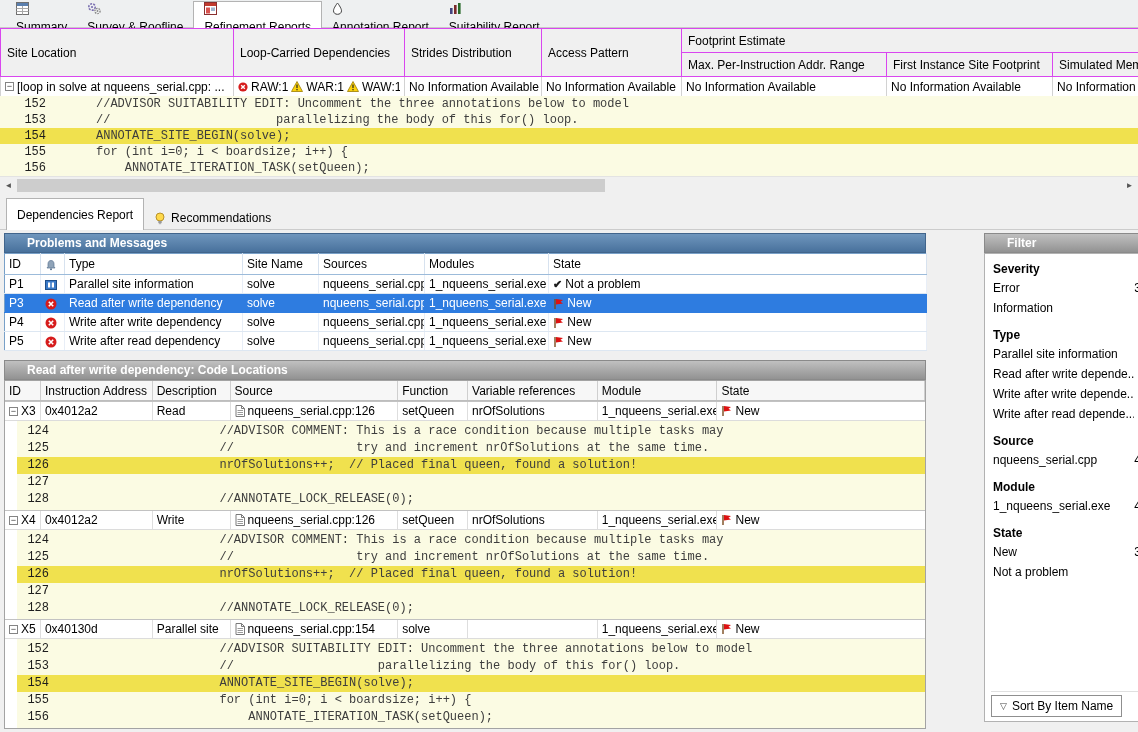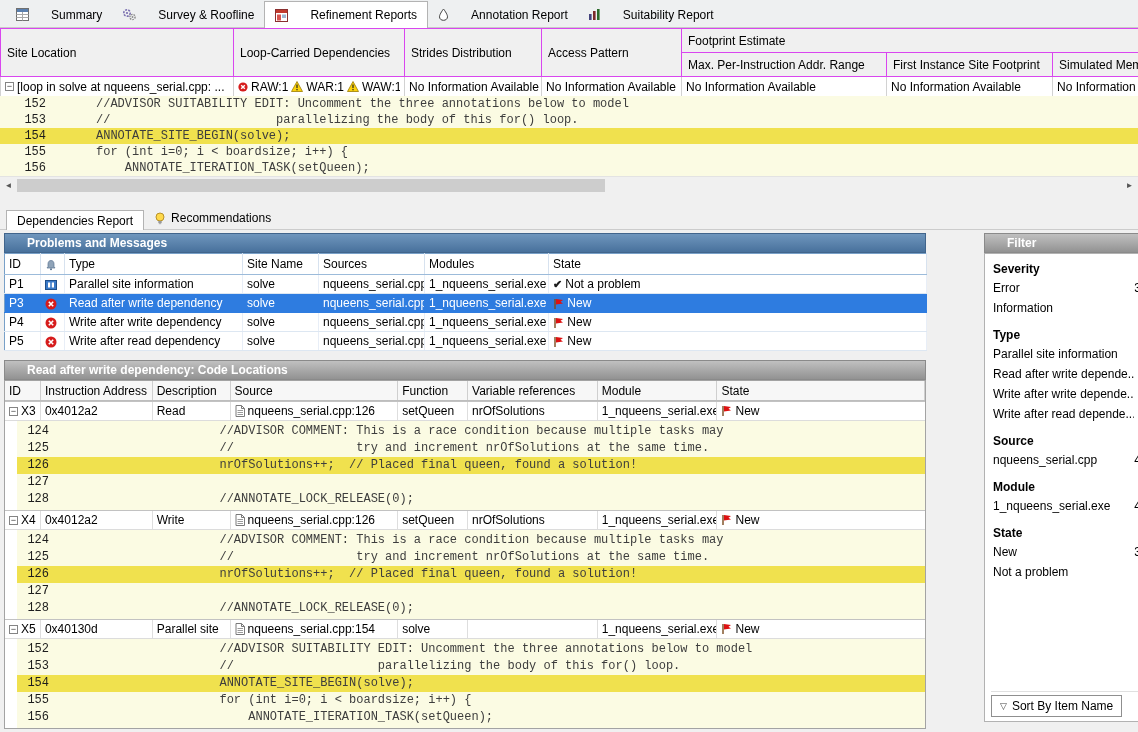--- a/index.html
+++ b/index.html
@@ -5,22 +5,22 @@
   * { margin:0; padding:0; box-sizing:border-box; }
   html,body { width:1138px; height:732px; }
   body { font-family:"Liberation Sans",sans-serif; font-size:12px; color:#000;
          background:#f0f0f0; position:relative; overflow:hidden; }
   svg { display:inline-block; vertical-align:middle; flex:none; }
 
   
   .top-tabbar { position:absolute; top:0; left:0; width:1138px; height:28px;
                 background:#eef0f1; border-bottom:1px solid #c9c9c9;
                 display:flex; align-items:flex-end; padding-left:6px; }
-  .ttab { height:25px; display:flex; align-items:center; gap:22px; padding:0 10px;
-          white-space:nowrap; cursor:default; }
+  .ttab { height:25px; display:flex; align-items:flex-start; gap:5px; padding:0 10px;
+          white-space:nowrap; cursor:default;flex-direction:column; }
   .ttab.selected { background:#fff; border:1px solid #b3b3b3; border-bottom:none;
                    height:27px; margin-bottom:-1px; }
 
   
   table.site-grid { position:absolute; top:28px; left:0; width:1138px;
                     border-collapse:collapse; table-layout:fixed; background:#f0f0f0; }
   .site-grid th { font-weight:normal; border:1px solid #d946ef; background:#f0f0f0;
                   text-align:left; padding:0 6px; overflow:hidden; white-space:nowrap;
                   height:24px; vertical-align:middle; }
   .site-grid td { border:1px solid #d2d2d2; background:#fff; padding:0 4px;
@@ -47,21 +47,21 @@
             display:flex; align-items:center; justify-content:center; }
   .hs-btn.right { right:0; }
   .hs-thumb { position:absolute; left:17px; top:2px; width:588px; height:13px; background:#cdcdcd; }
 
   
   .report-tabbar { position:absolute; top:206px; left:0; width:1138px; height:24px;
                    display:flex; align-items:flex-end; padding-left:6px;
                    border-bottom:1px solid #cccccc; background:#f0f0f0; }
   .rtab { height:22px; display:flex; align-items:center; gap:5px; padding:0 10px; white-space:nowrap; }
   .rtab.selected { background:#fff; border:1px solid #b3b3b3; border-bottom:none;
-                   height:20px; margin-bottom:-1px;text-align:center; }
+                   height:32px; margin-bottom:-1px;text-align:center; }
 
   
   .panel-hdr { height:20px; color:#fff; font-weight:bold; padding:0 22px;
                display:flex; align-items:center; white-space:nowrap; overflow:hidden; }
   .panel-hdr.blue { background:linear-gradient(#6f96bd,#48719c); border:1px solid #41658c; }
   .panel-hdr.gray { background:linear-gradient(#c0c0c0,#929292); border:1px solid #8a8a8a; }
 
   
   .left-panel { position:absolute; left:4px; top:233px; width:922px; }
 

